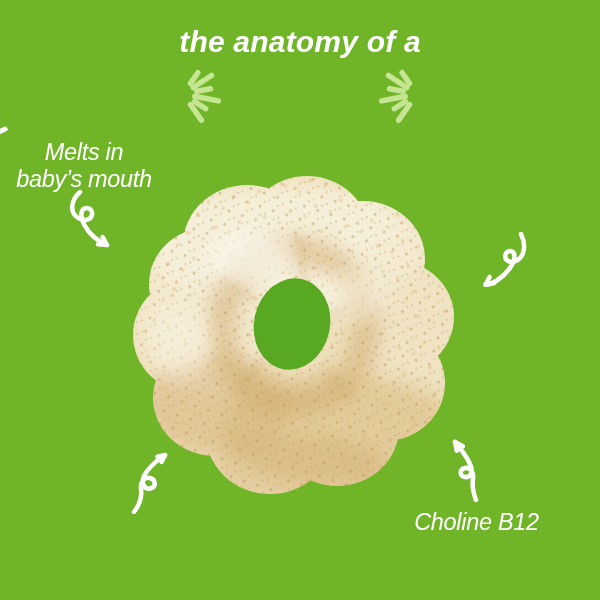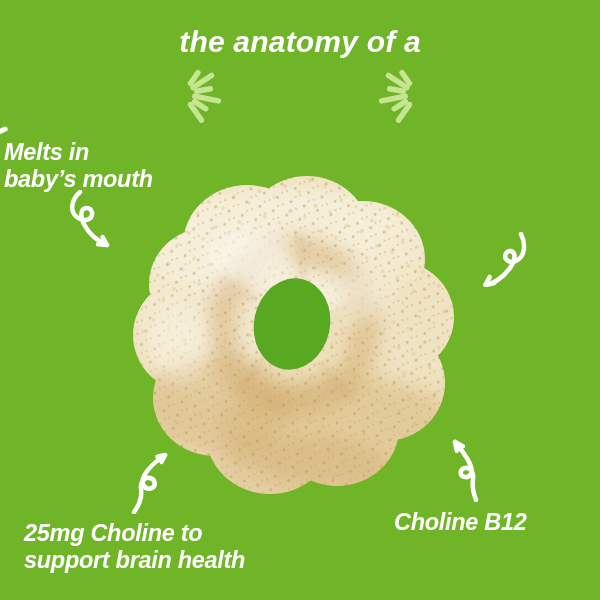--- a/index.html
+++ b/index.html
@@ -15,22 +15,22 @@
   }
   .title{
     position:absolute;top:54px;left:0;width:600px;text-align:center;
     color:#fff;font-family:"DejaVu Sans","Liberation Sans",sans-serif;
     font-size:62px;font-weight:bold;letter-spacing:-2px;line-height:1;
   }
   .burst{position:absolute;width:44px;height:62px;}
   .burst-left{left:183px;top:63px;}
   .burst-right{left:373px;top:63px;transform:scaleX(-1);}
   .callout{
-    position:absolute;color:#fff;font-weight:bold;font-style:italic;
-    font-size:23.5px;line-height:1.13;
+    position:absolute;color:#fff;font-weight:normal;font-style:italic;
+    font-size:23.5px;line-height:1.13;text-align:center;
     white-space:pre-line;letter-spacing:-0.3px;
   }
   .callout-melts{left:4px;top:139px;width:160px;}
   .callout-antioxidant{left:420px;top:183px;width:178px;}
   .callout-choline{left:24px;top:520px;width:245px;}
   .callout-b12{left:394px;top:509px;width:165px;}
   .arrow{position:absolute;}
   .arrow path{fill:none;stroke:#fff;stroke-width:4.5;stroke-linecap:round;stroke-linejoin:round;}
   .arrow-melts{left:66px;top:190px;width:50px;height:62px;}
   .arrow-antioxidant{left:477px;top:232px;width:52px;height:60px;}
@@ -138,22 +138,20 @@
   <svg class="arrow arrow-melts" viewBox="0 0 50 62">
     <path d="M14 2 C5 10 3 22 12 28 C19 32.5 27 29 26 22.5 C25 16.5 16.5 16 15.5 23 C14.5 30 20 40 28 47 C32 50.5 36.5 53.2 41 55"></path>
     <path d="M36.6 47.2 L41 55 L32 54.3"></path>
   </svg>
 
   <svg class="arrow arrow-antioxidant" viewBox="0 0 52 60">
     <path d="M44 2 C49 12 48 24 40 28.5 C33.5 32 27 28.5 28.5 22.5 C30 17 38 18 37.5 25 C37 32 30 42 20 48.5 C17 50.5 12.5 52.3 8.5 52.8"></path>
     <path d="M17.3 51 L8.5 52.8 L12.7 44.9"></path>
   </svg>
 
-  <div class="callout callout-choline">25mg Choline to
-support brain health</div>
   <svg class="arrow arrow-choline" viewBox="0 0 48 64">
     <path d="M6 62 C12 54 14 46 13 39 C12 32.5 16 26.5 22 28 C28 29.5 28.5 37 22.5 38.5 C16.5 40 12.5 33 16 26 C19.5 19 28 11 37 5"></path>
     <path d="M29.4 6.8 L37 5 L33.5 12"></path>
   </svg>
 
   <div class="callout callout-b12">Choline B12</div>
   <svg class="arrow arrow-b12" viewBox="0 0 40 64">
     <path d="M30 62 C27 54 26 47 27 41 C28 35 25 29 19 30 C13.5 31 13 38 19 39 C25 40 27.5 33 24 26 C21 19.5 15 11 9 4"></path>
     <path d="M10.8 12.8 L9 4 L16.9 8.2"></path>
   </svg>

